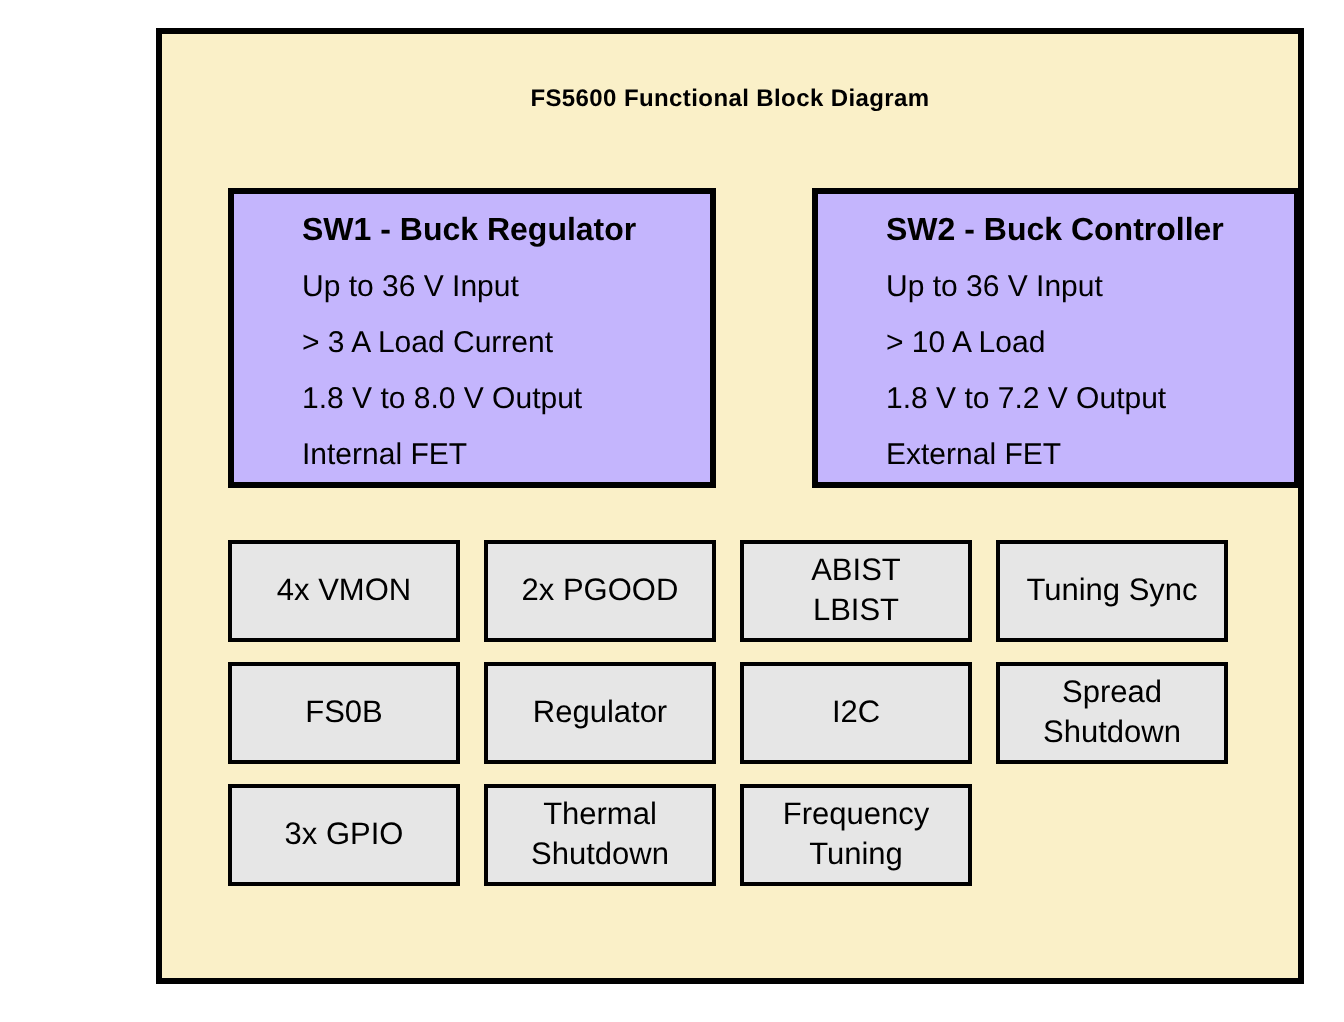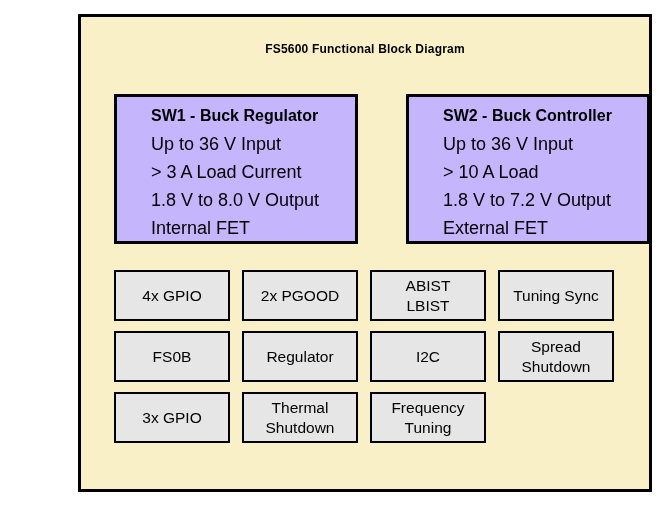--- a/index.html
+++ b/index.html
@@ -49,21 +49,21 @@
     padding-left: 34px;
   }
   .sw-block.sw1 { left: 33px; }
   .sw-block.sw2 { left: 289px; margin-left: 36px; }
   .sw-title {
     font-size: 16px;
     font-weight: bold;
     line-height: 28px;
   }
   .sw-body {
-    font-size: 18px;
+    font-size: 15px;
     line-height: 28px;
     white-space: pre-line;
   }
   .feature-grid {
     position: absolute;
     left: 33px;
     top: 253px;
     display: grid;
     grid-template-columns: repeat(4, 116px);
     grid-auto-rows: 51px;
@@ -101,21 +101,21 @@
 
     <section class="sw-block sw2">
       <div class="sw-title">SW2 - Buck Controller</div>
       <div class="sw-body">Up to 36 V Input
 &gt; 10 A Load
 1.8 V to 7.2 V Output
 External FET</div>
     </section>
 
     <div class="feature-grid">
-      <div class="feature-cell">4x GPIO</div>
+      <div class="feature-cell">4x VMON</div>
       <div class="feature-cell">2x PGOOD</div>
       <div class="feature-cell">ABIST
 LBIST</div>
       <div class="feature-cell">Tuning Sync</div>
       <div class="feature-cell">FS0B</div>
       <div class="feature-cell">Regulator</div>
       <div class="feature-cell">I2C</div>
       <div class="feature-cell">Spread
 Shutdown</div>
       <div class="feature-cell">3x GPIO</div>

